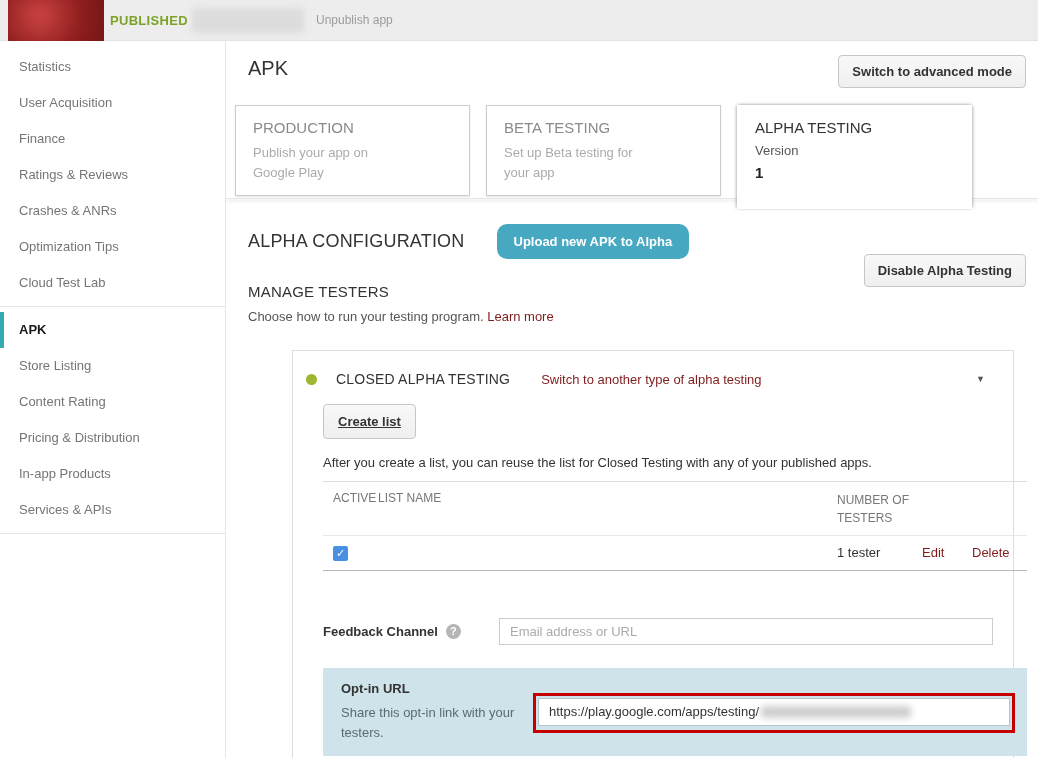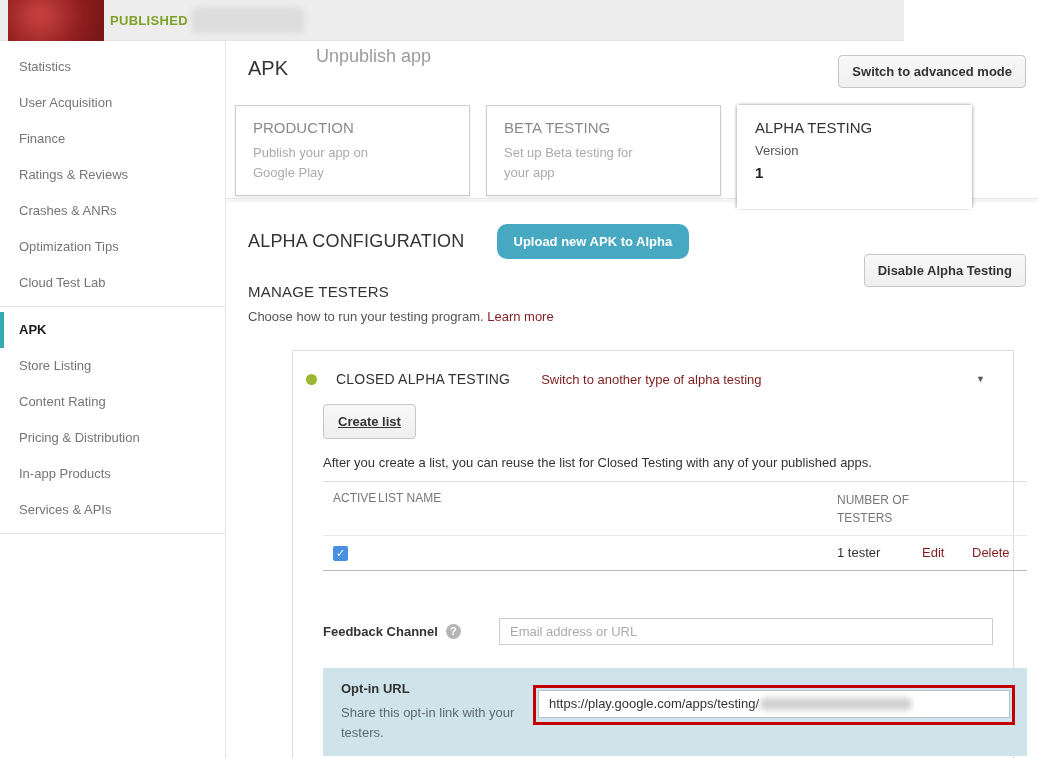--- a/index.html
+++ b/index.html
@@ -4,21 +4,21 @@
 <style>
   * { box-sizing: border-box; margin: 0; padding: 0; }
   html,body { width:1038px; height:758px; }
   body {
     font-family: "Liberation Sans", sans-serif;
     background:#fff; color:#333; position:relative; overflow:hidden;
   }
 
   
   .topbar {
-    position:absolute; top:0; left:0; width:904px; height:41px;
+    position:absolute; top:0; left:0; width:1038px; height:41px;
     background:#ededed; border-bottom:1px solid #e3e3e3;
   }
   .app-icon {
     position:absolute; left:8px; top:0; width:96px; height:41px;
     overflow:hidden; background:#8e1d1d;
   }
   .app-icon .blur {
     position:absolute; inset:-6px;
     background: radial-gradient(circle at 35% 40%, #c44 0%, #8e1d1d 55%, #6e1414 100%);
     filter: blur(5px);
@@ -26,21 +26,21 @@
   .published {
     position:absolute; left:110px; top:0; line-height:41px;
     color:#7ca327; font-size:13px; font-weight:bold; letter-spacing:.3px;
   }
   .redact-name {
     position:absolute; left:192px; top:8px; width:112px; height:25px;
     background:#dcdcdc; border-radius:3px; filter:blur(3px);
   }
   .unpublish {
     position:absolute; left:316px; top:0; line-height:41px;
-    color:#9c9c9c; font-size:18px; cursor:pointer;margin-top:36px;
+    color:#9c9c9c; font-size:12px; cursor:pointer;
   }
   .submit-update {
     position:absolute; right:10px; top:5px; padding:7px 15px;
     background:#e9e9e9; border:1px solid #d7d7d7; border-radius:2px;
     color:#b2b2b2; font-size:13px; font-weight:bold; font-family:inherit;
   }
 
   
   .sidebar {
     position:absolute; top:41px; left:0; width:226px; bottom:0;
@@ -157,21 +157,21 @@
 
   
   .optin-box {
     margin-top:23px; width:704px; min-height:83px; background:#cfe3eb;
     padding:13px 10px 13px 18px; display:flex;
   }
   .optin-left { width:192px; }
   .optin-label { font-size:13px; font-weight:bold; color:#333; }
   .optin-desc { margin-top:7px; font-size:13px; color:#5c6b70; line-height:1.55; }
   .optin-highlight {
-    margin-top:4px; border:3px solid #c50000; padding:2px; height:40px;
+    margin-top:12px; border:3px solid #c50000; padding:2px; height:40px;
     width:482px; background:transparent;
   }
   .optin-input {
     width:100%; height:28px; background:#fff; border:1px solid #b9c4c8;
     display:flex; align-items:center; padding:0 2px 0 10px;
     font-size:13px; color:#333; cursor:text; overflow:hidden; white-space:nowrap;
   }
   .redact-url { display:inline-block; width:150px; height:12px; margin-left:2px;
     background:#cfcfcf; border-radius:2px; filter:blur(3px); }
 </style>

